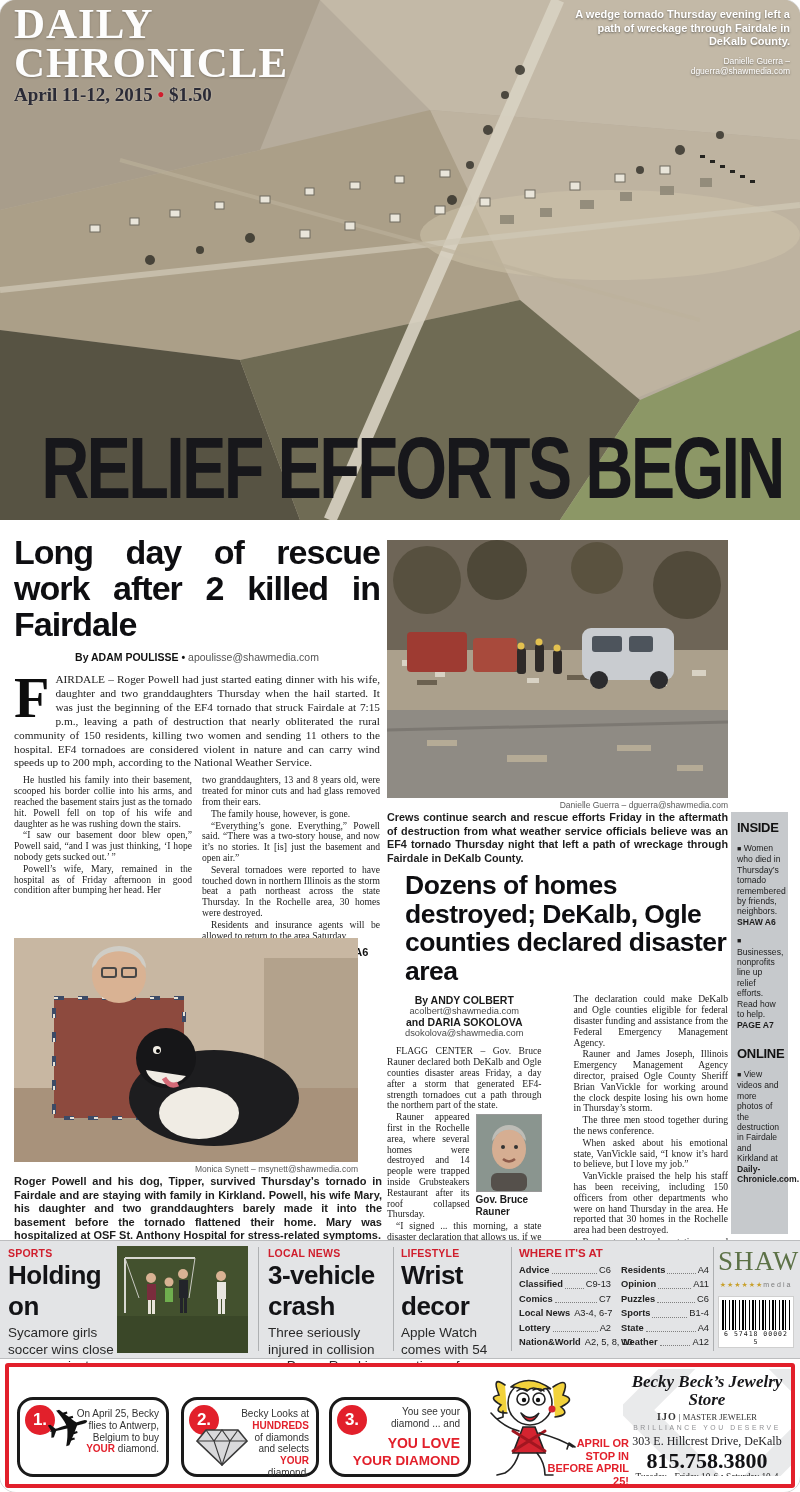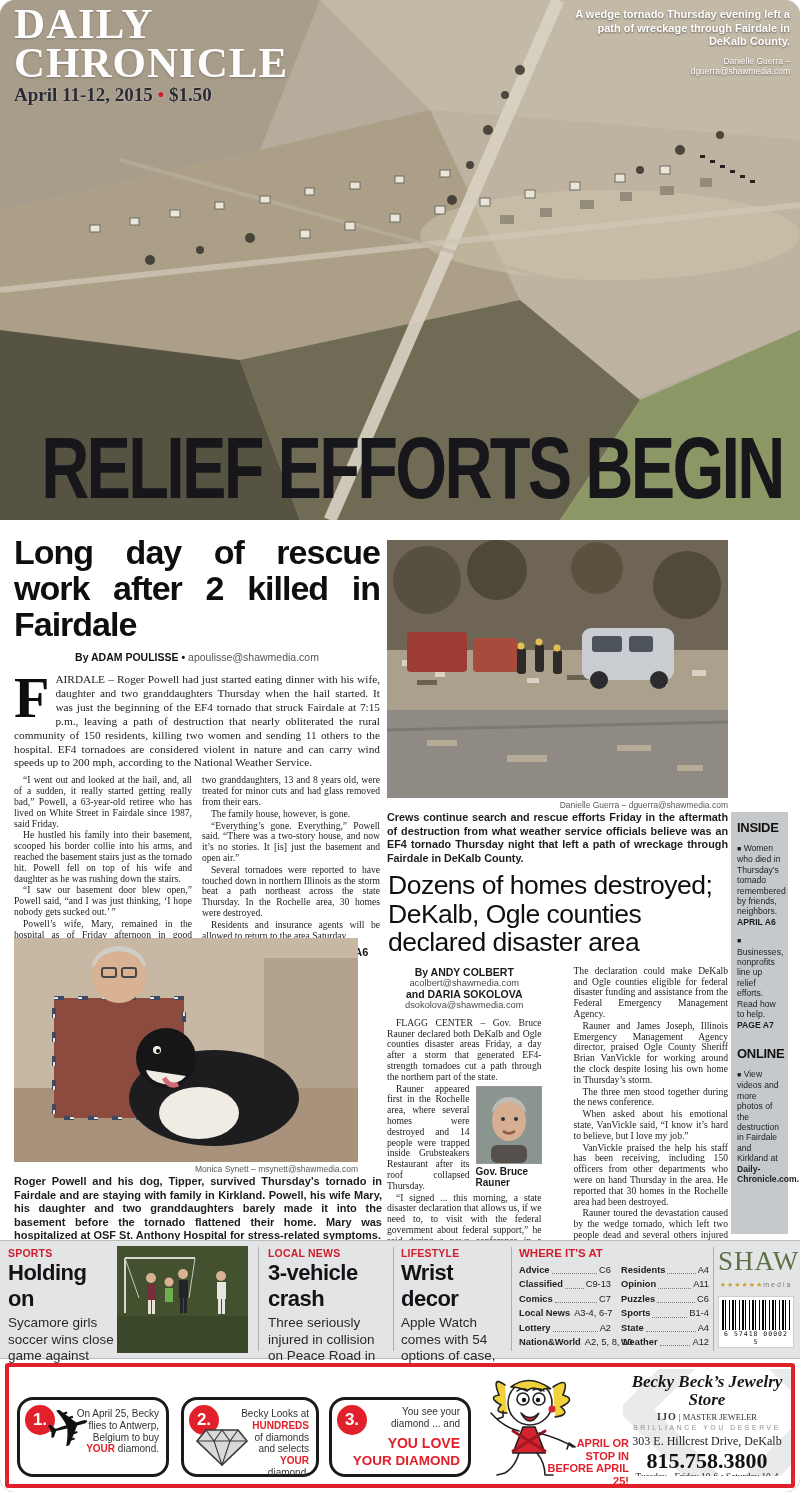--- a/index.html
+++ b/index.html
@@ -45,21 +45,21 @@
   .story1 .jump{display:block;text-align:center;margin-top:5px;}
 
   
   .rphoto{left:14px;top:938px;width:344px;height:224px;overflow:hidden;}
   .rcredit{left:14px;top:1164px;width:344px;}
   .rcaption{left:14px;top:1175px;width:368px;}
 
   
   .story2{left:387px;top:540px;width:341px;}
   .s2photo{width:341px;height:258px;overflow:hidden;}
-  .story2 h2{margin:6px 0 0 1px;font-size:26.5px;line-height:28.5px;font-weight:normal;letter-spacing:-.5px;color:#0e0e11;}
+  .story2 h2{margin:6px 0 0 18px;font-size:26.5px;line-height:28.5px;font-weight:bold;letter-spacing:-.5px;color:#0e0e11;}
   .story2 .cols{margin-top:9px;gap:32px;}
   .story2 .col{width:166px;}
   .byline2{text-align:center;margin-bottom:8px;}
   .byline2 .nm{font-size:10.5px;font-weight:bold;}
   .byline2 .ml{font-size:9.3px;color:#4a4a4a;}
   .inset{float:right;width:66px;margin:2px 0 2px 6px;}
   .inset .iphoto{width:64px;height:76px;border:1px solid #999;overflow:hidden;}
   .inset .icap{font-family:"Liberation Sans",sans-serif;font-weight:bold;font-size:10px;line-height:11.5px;
                text-align:left;margin-top:2px;text-indent:0;}
   .story2 .jump{display:block;text-align:right;margin-top:3px;}
@@ -69,21 +69,21 @@
   .sidebar .stitle{font-size:13px;font-weight:900;color:#121212;letter-spacing:-.3px;}
   .sidebar .sitem{margin-top:8px;font-size:8.6px;line-height:10.4px;color:#1c1c1c;}
   .sidebar .sq{font-size:7px;}
   .sidebar .pg{font-weight:bold;}
   .sidebar .gap{margin-top:16px;}
 
   
   .strip{left:0;top:1240px;width:800px;height:117px;background:#e3e4e6;
          border-top:1px solid #bcbdbf;border-bottom:1px solid #bcbdbf;}
   .kicker{font-size:10.5px;font-weight:bold;color:#d01e2d;letter-spacing:.2px;}
-  .thead{font-size:22px;font-weight:bold;letter-spacing:-.5px;color:#131316;margin:1px 0 3px 0;}
+  .thead{font-size:26px;font-weight:bold;letter-spacing:-.5px;color:#131316;margin:1px 0 3px 0;}
   .ttext{font-size:13.5px;line-height:16.5px;color:#2a2a2a;}
   .tpage{color:#d01e2d;font-weight:bold;}
   .vline{width:1px;background:#aeb0b2;top:6px;height:104px;}
   .sphoto{left:117px;top:5px;width:131px;height:107px;overflow:hidden;}
   .idx-title{font-size:11.5px;font-weight:bold;color:#d01e2d;}
   .idx-cols{display:flex;gap:10px;margin-top:4px;}
   .idx-col{width:92px;}
   .idx-row{display:flex;align-items:flex-end;font-size:9.3px;line-height:14.4px;color:#222;}
   .idx-row .lbl{font-weight:bold;white-space:nowrap;}
   .idx-row .dots{flex:1;border-bottom:1px dotted #808080;margin:0 2px 3px 2px;}
@@ -220,21 +220,20 @@
   <div class="abs story1 body-serif">
     <h1 style="font-family:'Liberation Sans',sans-serif;">Long day of rescue work after 2 killed in Fairdale</h1>
     <div class="byline" style="font-family:'Liberation Sans',sans-serif;">
       <span>By ADAM POULISSE</span><span> • </span><span class="mail">apoulisse@shawmedia.com</span>
     </div>
     <div class="lede">
       <span class="dropcap">F</span><span>AIRDALE – Roger Powell had just started eating dinner with his wife, daughter and two granddaughters Thursday when the hail started. It was just the beginning of the EF4 tornado that struck Fairdale at 7:15 p.m., leaving a path of destruction that nearly obliterated the rural community of 150 residents, killing two women and sending 11 others to the hospital. EF4 tornadoes are considered violent in nature and can carry wind speeds up to 200 mph, according to the National Weather Service.</span>
     </div>
     <div class="cols">
       <div class="col">
-        <p>“I went out and looked at the hail, and, all of a sudden, it really started getting really bad,” Powell, a 63-year-old retiree who has lived on White Street in Fairdale since 1987, said Friday.</p>
         <p>He hustled his family into their basement, scooped his border collie into his arms, and reached the basement stairs just as the tornado hit. Powell fell on top of his wife and daughter as he was rushing down the stairs.</p>
         <p>“I saw our basement door blew open,” Powell said, “and I was just thinking, ‘I hope nobody gets sucked out.’ ”</p>
         <p>Powell’s wife, Mary, remained in the hospital as of Friday afternoon in good condition after bumping her head. Her</p>
       </div>
       <div class="col">
         <p class="noindent">two granddaughters, 13 and 8 years old, were treated for minor cuts and had glass removed from their ears.</p>
         <p>The family house, however, is gone.</p>
         <p>“Everything’s gone. Everything,” Powell said. “There was a two-story house, and now it’s no stories. It [is] just the basement and open air.”</p>
         <p>Several tornadoes were reported to have touched down in northern Illinois as the storm beat a path northeast across the state Thursday. In the Rochelle area, 30 homes were destroyed.</p>
         <p>Residents and insurance agents will be allowed to return to the area Saturday</p>
@@ -357,21 +356,21 @@
         <span class="jump" style="font-family:'Liberation Sans',sans-serif;">See DISASTER AREA, page A7</span>
       </div>
     </div>
   </div>
 
   <div class="abs sidebar">
     <div class="stitle">INSIDE</div>
     <div class="sitem">
       <span class="sq">■</span>
       <span>Women who died in Thursday’s tornado remembered by friends, neighbors.</span>
-      <span class="pg">APRIL A6</span>
+      <span class="pg">SHAW A6</span>
     </div>
     <div class="sitem">
       <span class="sq">■</span>
       <span>Businesses, nonprofits line up relief efforts. Read how to help.</span>
       <span class="pg">PAGE A7</span>
     </div>
     <div class="stitle gap">ONLINE</div>
     <div class="sitem">
       <span class="sq">■</span>
       <span>View videos and more photos of the destruction in Fairdale and Kirkland at </span>

